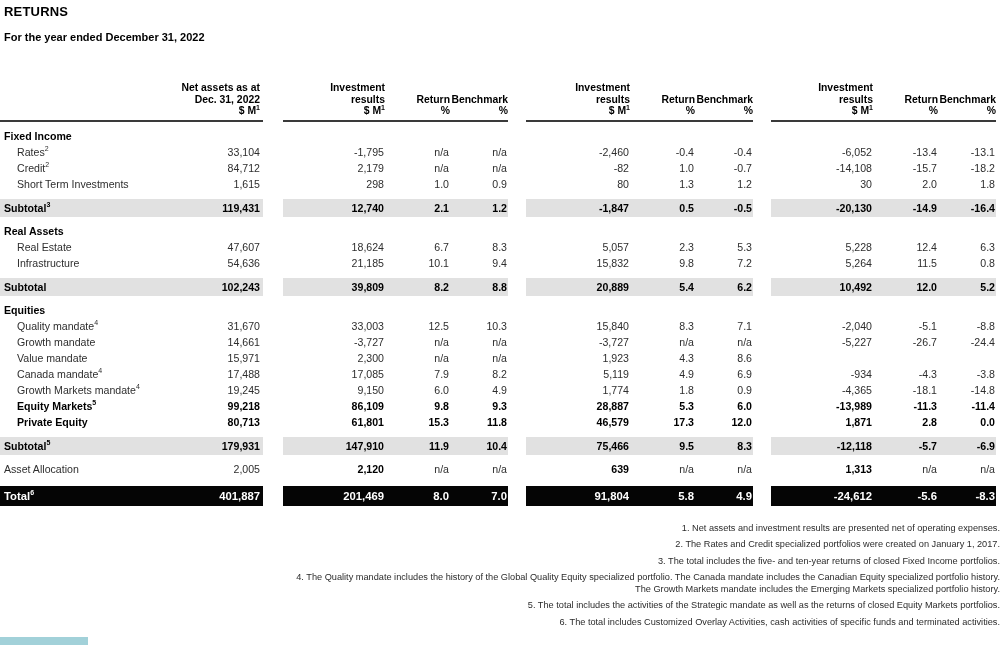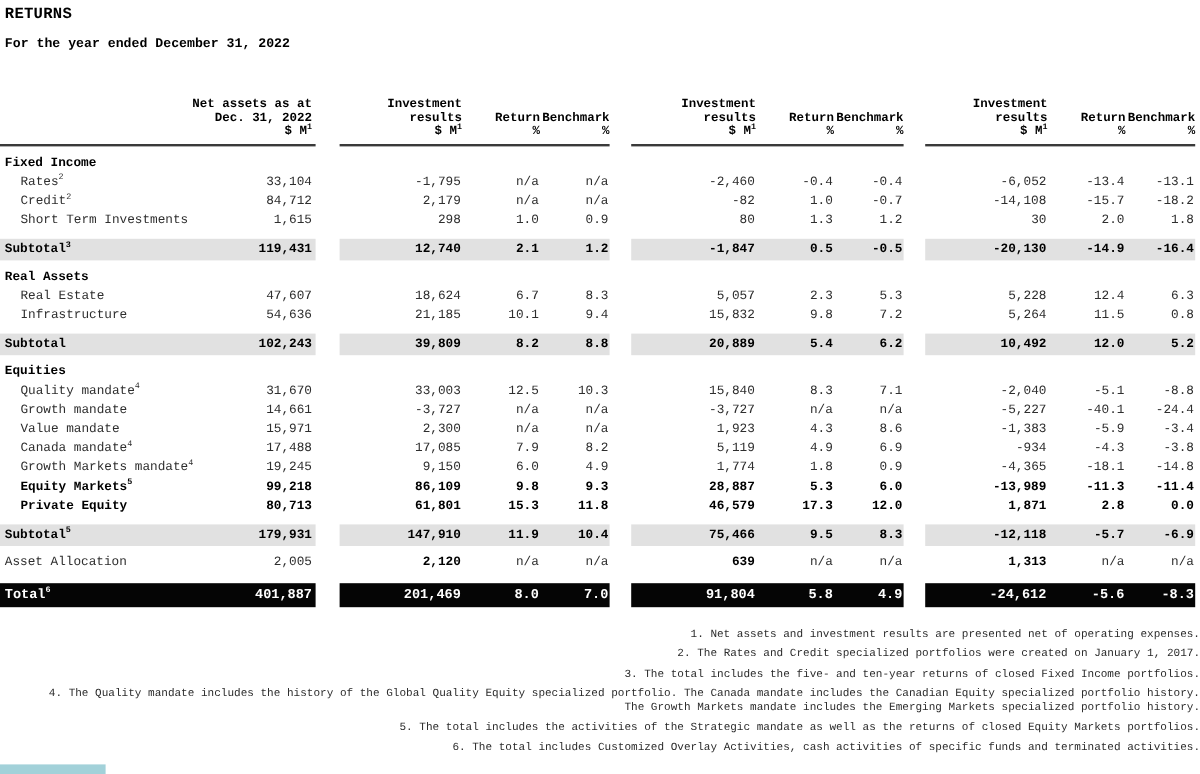--- a/index.html
+++ b/index.html
@@ -1,18 +1,18 @@
 <!DOCTYPE html>
 <html style="--teal: #a2d1d9; --gray: #e1e1e1; --black: #050505;"><head>
 <meta charset="utf-8">
 <style>
   * { margin:0; padding:0; box-sizing:border-box; }
   html,body { background:#fff; }
   body { font-family:"Liberation Sans", sans-serif; color:#000; }
-  .page { position:relative; width:1000px; height:645px; background:#fff; overflow:hidden;font-family:Liberation Mono, monospace; }
+  .page { position:relative; width:1000px; height:645px; background:#fff; overflow:hidden; }
 
   
   .titlebar { padding:4px 0 0 4px; }
   .title { font-size:13px; font-weight:bold; letter-spacing:.2px; }
   .subtitle { font-size:11px; font-weight:bold; margin-top:12px; }
 
   
   .tgrid { display:grid; grid-template-columns:263px 20px 225px 18px 227px 18px 225px; width:1000px; }
 
   
@@ -345,21 +345,21 @@
         </div>
         <div></div>
         <div class="grp">
           <span>-3,727</span>
           <span>n/a</span>
           <span>n/a</span>
         </div>
         <div></div>
         <div class="grp">
           <span>-5,227</span>
-          <span>-40.1</span>
+          <span>-26.7</span>
           <span>-24.4</span>
         </div>
       </div>
       <div class="trow t-data">
         <div class="left">
           <span class="lab ind">Value mandate</span>
           <span class="net">15,971</span>
         </div>
         <div></div>
         <div class="grp">
@@ -367,25 +367,20 @@
           <span>n/a</span>
           <span>n/a</span>
         </div>
         <div></div>
         <div class="grp">
           <span>1,923</span>
           <span>4.3</span>
           <span>8.6</span>
         </div>
         <div></div>
-        <div class="grp">
-          <span>-1,383</span>
-          <span>-5.9</span>
-          <span>-3.4</span>
-        </div>
       </div>
       <div class="trow t-data">
         <div class="left">
           <span class="lab ind">Canada mandate<sup>4</sup></span>
           <span class="net">17,488</span>
         </div>
         <div></div>
         <div class="grp">
           <span>17,085</span>
           <span>7.9</span>

